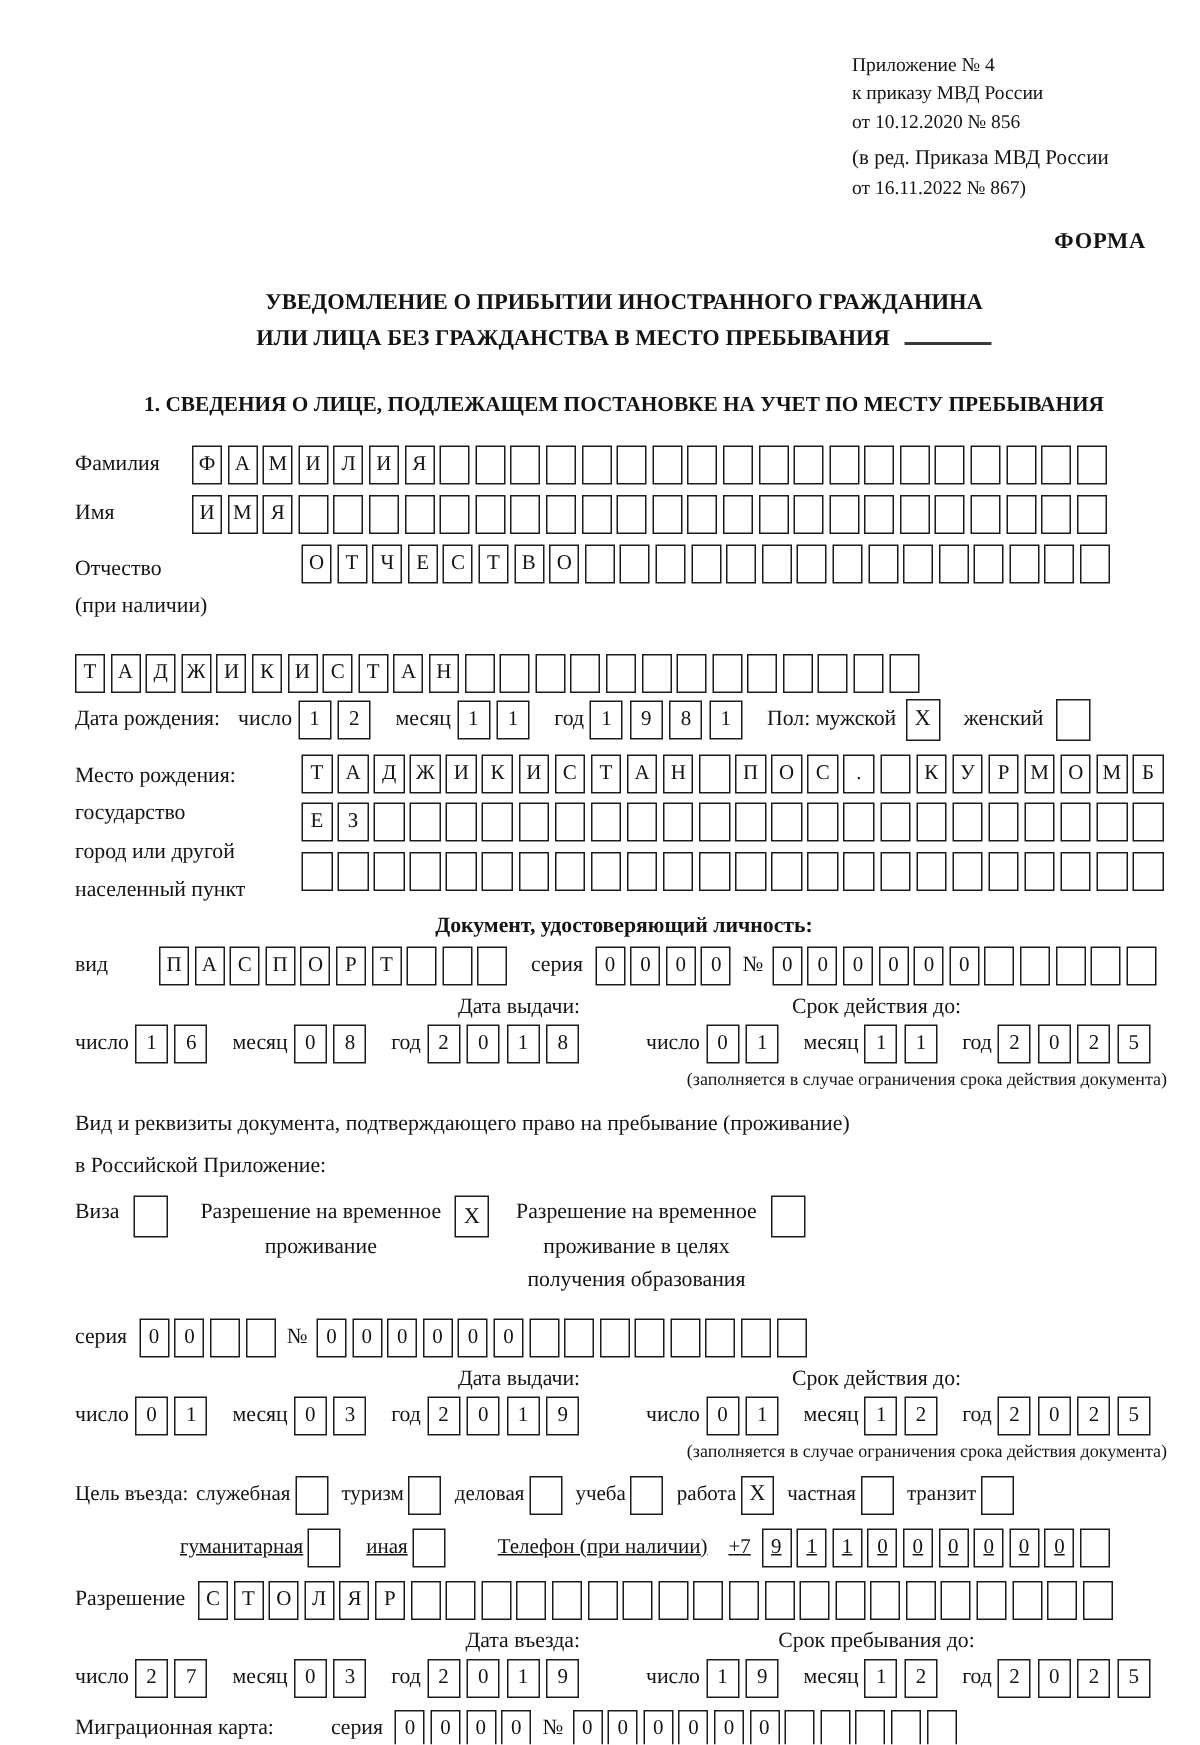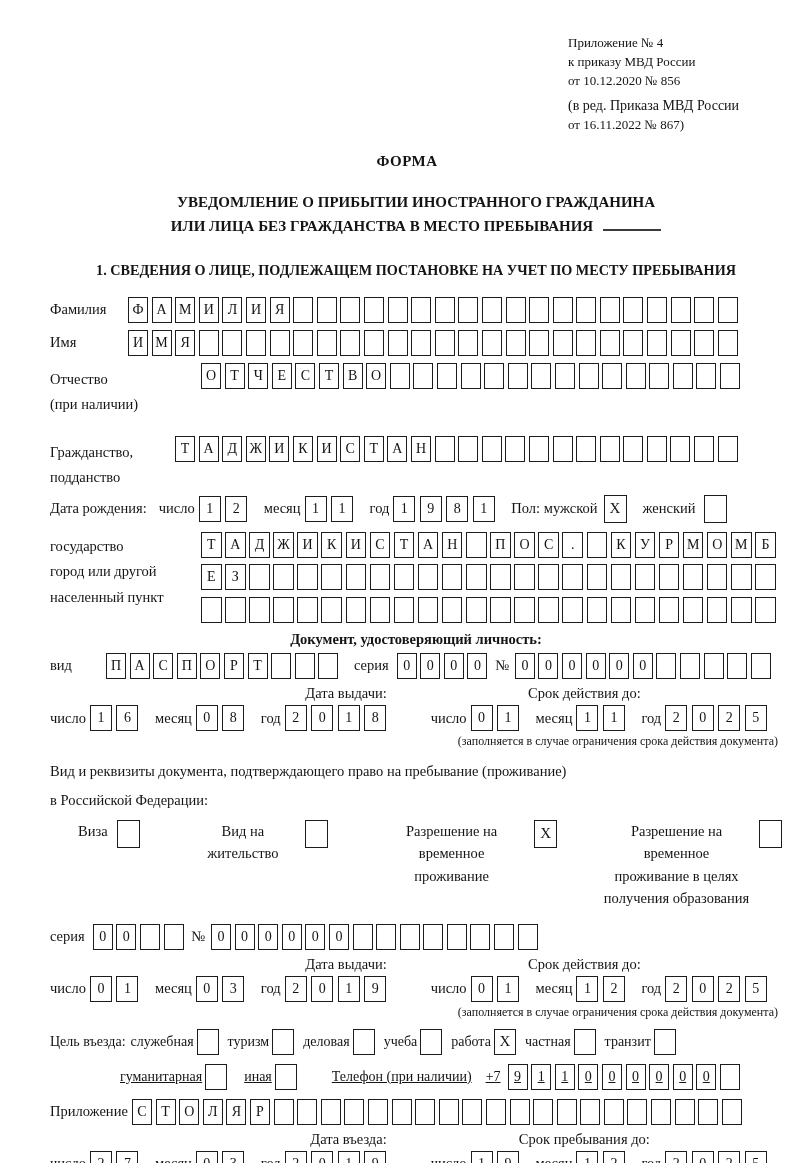--- a/index.html
+++ b/index.html
@@ -6,21 +6,21 @@
   html,body { margin:0; padding:0; background:#ffffff; }
   .page {
     position:relative; width:800px; height:1163px; margin:0 auto;
     background:#ffffff; color:#141414;
     font-family:"Liberation Serif","DejaVu Serif",serif;
     font-size:14.5px; padding:34px 18px 14px 50px; overflow:hidden;
   }
   
   .appendix { width:200px; margin-left:auto; margin-right:14px; font-size:13px; line-height:1.45; }
   .appendix .ed { margin-top:5px; font-size:14px; }
-  .forma { text-align:center; padding-right:18px; font-weight:bold; font-size:15px; margin-top:18px; letter-spacing:.5px; }
+  .forma { text-align:right; padding-right:18px; font-weight:bold; font-size:15px; margin-top:18px; letter-spacing:.5px; }
   
   .title { text-align:center; font-weight:bold; font-size:15px; line-height:1.6; margin-top:20px; }
   .uline { display:inline-block; width:58px; height:2px; border-bottom:2px solid #3a3a3a; margin-left:10px; }
   .sec-heading { text-align:center; font-weight:bold; font-size:14.2px; margin-top:24px; margin-bottom:18px; white-space:nowrap; }
   
   .frow { display:flex; align-items:flex-start; margin-bottom:7px; }
   .flabel { flex:none; padding-top:4px; }
   .w78 { width:78px; } .w151 { width:151px; } .w125 { width:125px; }
   .lblcol div { line-height:25.5px; }
   .cells { display:flex; flex:none; }
@@ -44,21 +44,21 @@
   .heads .h1 { width:46%; text-align:right; }
   .heads .h2 { width:54%; text-align:center; }
   .dates2 { display:flex; }
   .dates2 .g1 { width:52%; flex:none; }
   .note { text-align:right; font-size:12px; margin:3px 4px 9px 0; }
   
   .intro { line-height:1.85; margin-top:2px; }
   
   .optrow { display:flex; align-items:flex-start; margin:6px 0 14px; }
   .opt { display:flex; align-items:flex-start; }
-  .opt .optlines { text-align:center; line-height:1.55;margin-left:28px; }
+  .opt .optlines { text-align:center; line-height:1.55; }
   .opt .box { margin-left:9px; margin-top:0; }
   .gap20 { margin-right:22px; } .gap18 { margin-right:18px; }
   
   .pur { display:flex; align-items:center; margin:4px 0 9px; font-size:14px; white-space:nowrap; }
   .pur .plbl { margin-right:5px; }
   .pur .box { width:22px; height:26px; margin-right:9px; margin-left:3px; }
   .pur2 { margin-left:70px;text-decoration:underline; }
   .phone-prefix { margin:0 7px 0 14px; }
   .mlabel { margin-right:14px; padding-top:4px; }
   .slbl { margin:4px 8px 0 0; }
@@ -179,24 +179,20 @@
         <span class="cell"></span>
         <span class="cell"></span>
         <span class="cell"></span>
         <span class="cell"></span>
         <span class="cell"></span>
         <span class="cell"></span>
       </div>
   </div>
 
   <div class="frow" style="margin-bottom:4px">
-    <div class="flabel w125 lblcol">
-      <div>Гражданство,</div>
-      <div>подданство</div>
-    </div>
     <div class="cells">
         <span class="cell">Т</span>
         <span class="cell">А</span>
         <span class="cell">Д</span>
         <span class="cell">Ж</span>
         <span class="cell">И</span>
         <span class="cell">К</span>
         <span class="cell">И</span>
         <span class="cell">С</span>
         <span class="cell">Т</span>
@@ -238,20 +234,21 @@
         <span class="cell">1</span>
       </span>
     <span style="margin-right:6px">Пол: мужской</span>
     <span class="box">X</span>
     <span style="margin:0 8px 0 16px">женский</span>
     <span class="box"></span>
   </div>
 
   <div class="frow" style="margin-bottom:2px">
     <div class="flabel w151 lblcol" style="padding-top:2px">
+      <div>Место рождения:</div>
       <div>государство</div>
       <div>город или другой</div>
       <div>населенный пункт</div>
     </div>
     <div class="cellrows">
       <div class="cells">
           <span class="cell">Т</span>
           <span class="cell">А</span>
           <span class="cell">Д</span>
           <span class="cell">Ж</span>
@@ -410,32 +407,26 @@
           <span class="cell">2</span>
           <span class="cell">0</span>
           <span class="cell">2</span>
           <span class="cell">5</span>
         </span>
     </div>
   </div>
   <div class="note">(заполняется в случае ограничения срока действия документа)</div>
 
   <div class="intro">Вид и реквизиты документа, подтверждающего право на пребывание (проживание)</div>
-  <div class="intro">в Российской Федерации:</div>
+  <div class="intro">в Российской Приложение:</div>
 
   <div class="optrow">
     <div class="opt gap20">
       <div class="optlines">
         <div>Виза</div>
-      </div>
-      <span class="box"></span>
-    </div>
-    <div class="opt gap20">
-      <div class="optlines">
-        <div>Вид на жительство</div>
       </div>
       <span class="box"></span>
     </div>
     <div class="opt gap18">
       <div class="optlines">
         <div>Разрешение на временное</div>
         <div>проживание</div>
       </div>
       <span class="box">X</span>
     </div>
@@ -555,21 +546,21 @@
         <span class="cell">0</span>
         <span class="cell">0</span>
         <span class="cell">0</span>
         <span class="cell">0</span>
         <span class="cell">0</span>
         <span class="cell"></span>
       </span>
   </div>
 
   <div class="frow" style="margin-bottom:4px">
-    <div class="flabel" style="width:82px">Приложение</div>
+    <div class="flabel" style="width:82px">Разрешение</div>
     <div class="cells">
         <span class="cell">С</span>
         <span class="cell">Т</span>
         <span class="cell">О</span>
         <span class="cell">Л</span>
         <span class="cell">Я</span>
         <span class="cell">Р</span>
         <span class="cell"></span>
         <span class="cell"></span>
         <span class="cell"></span>

